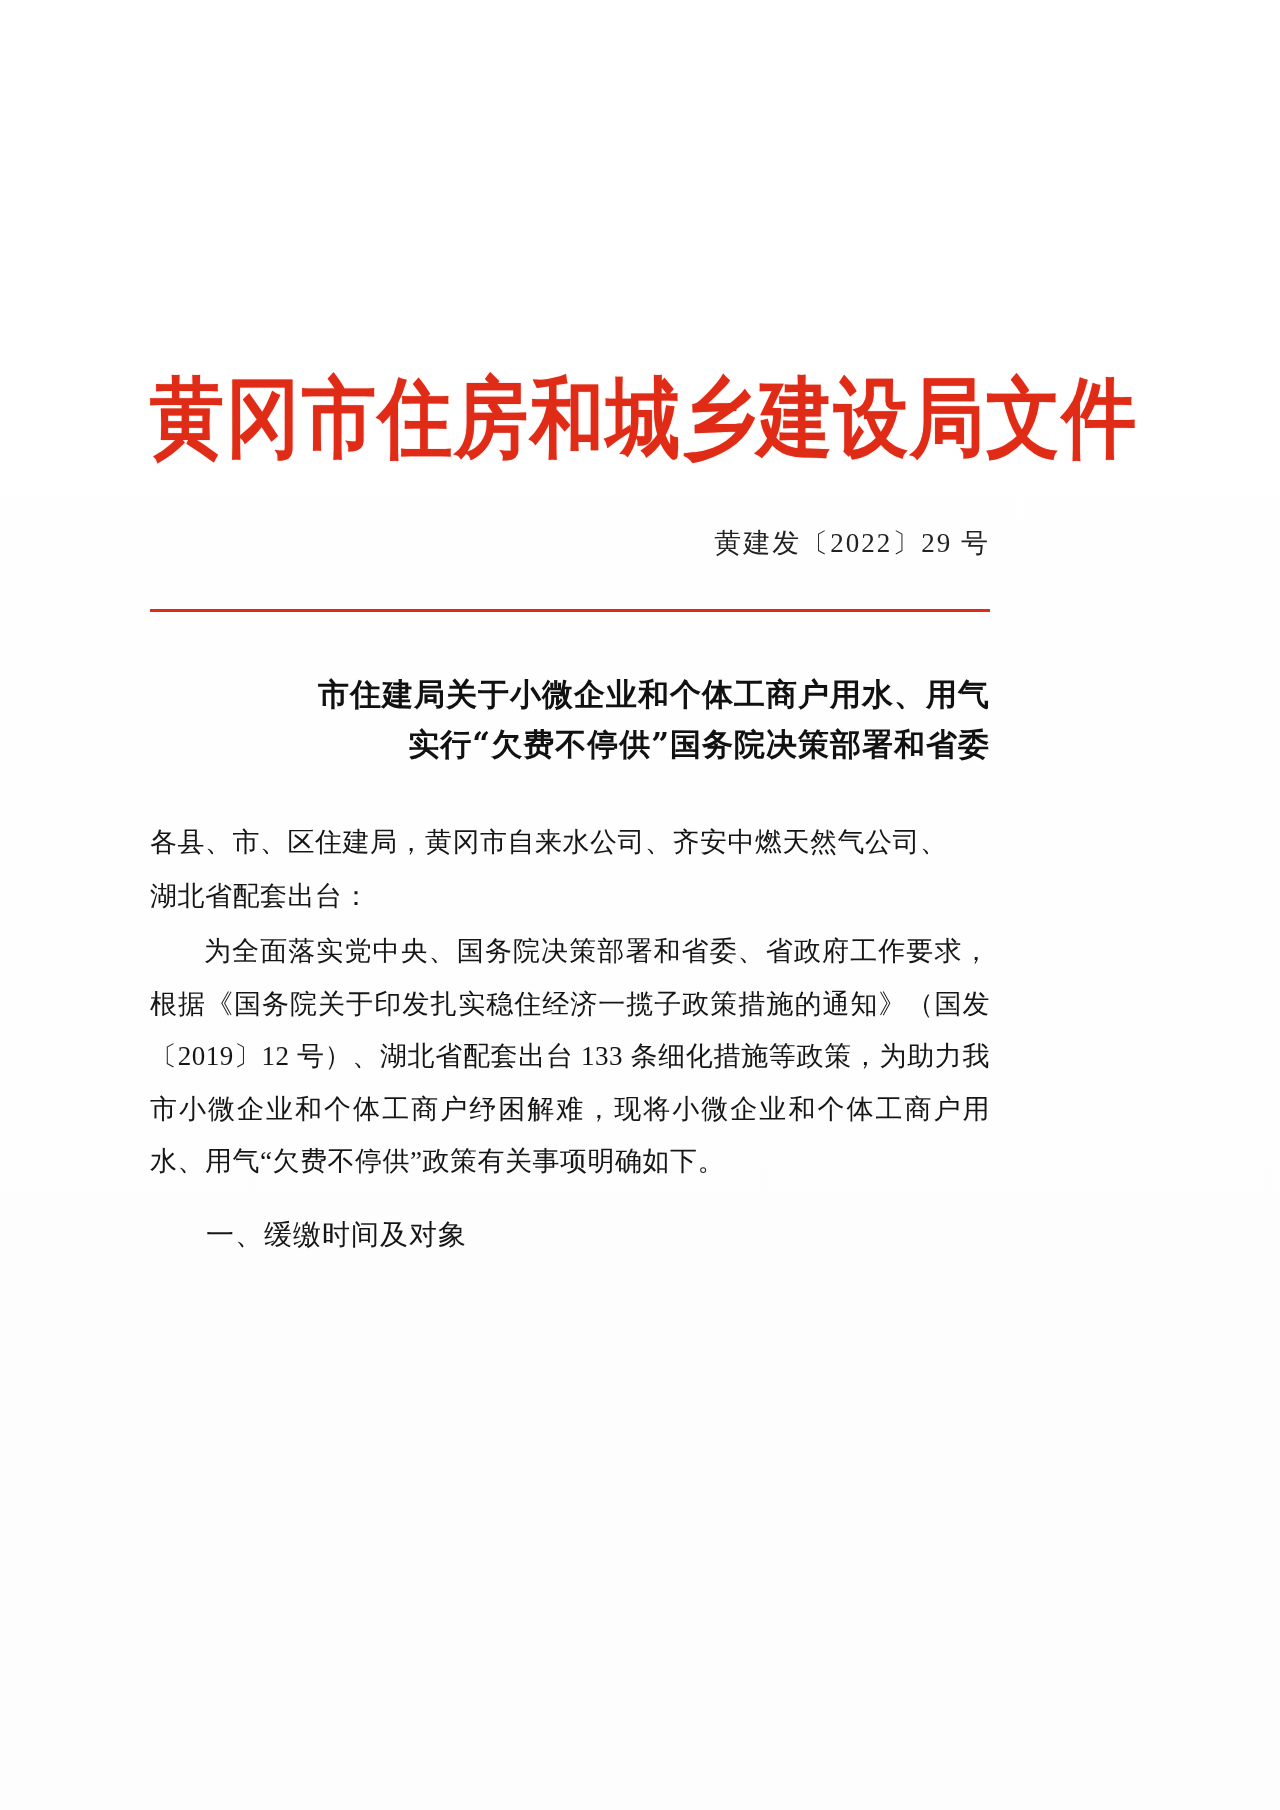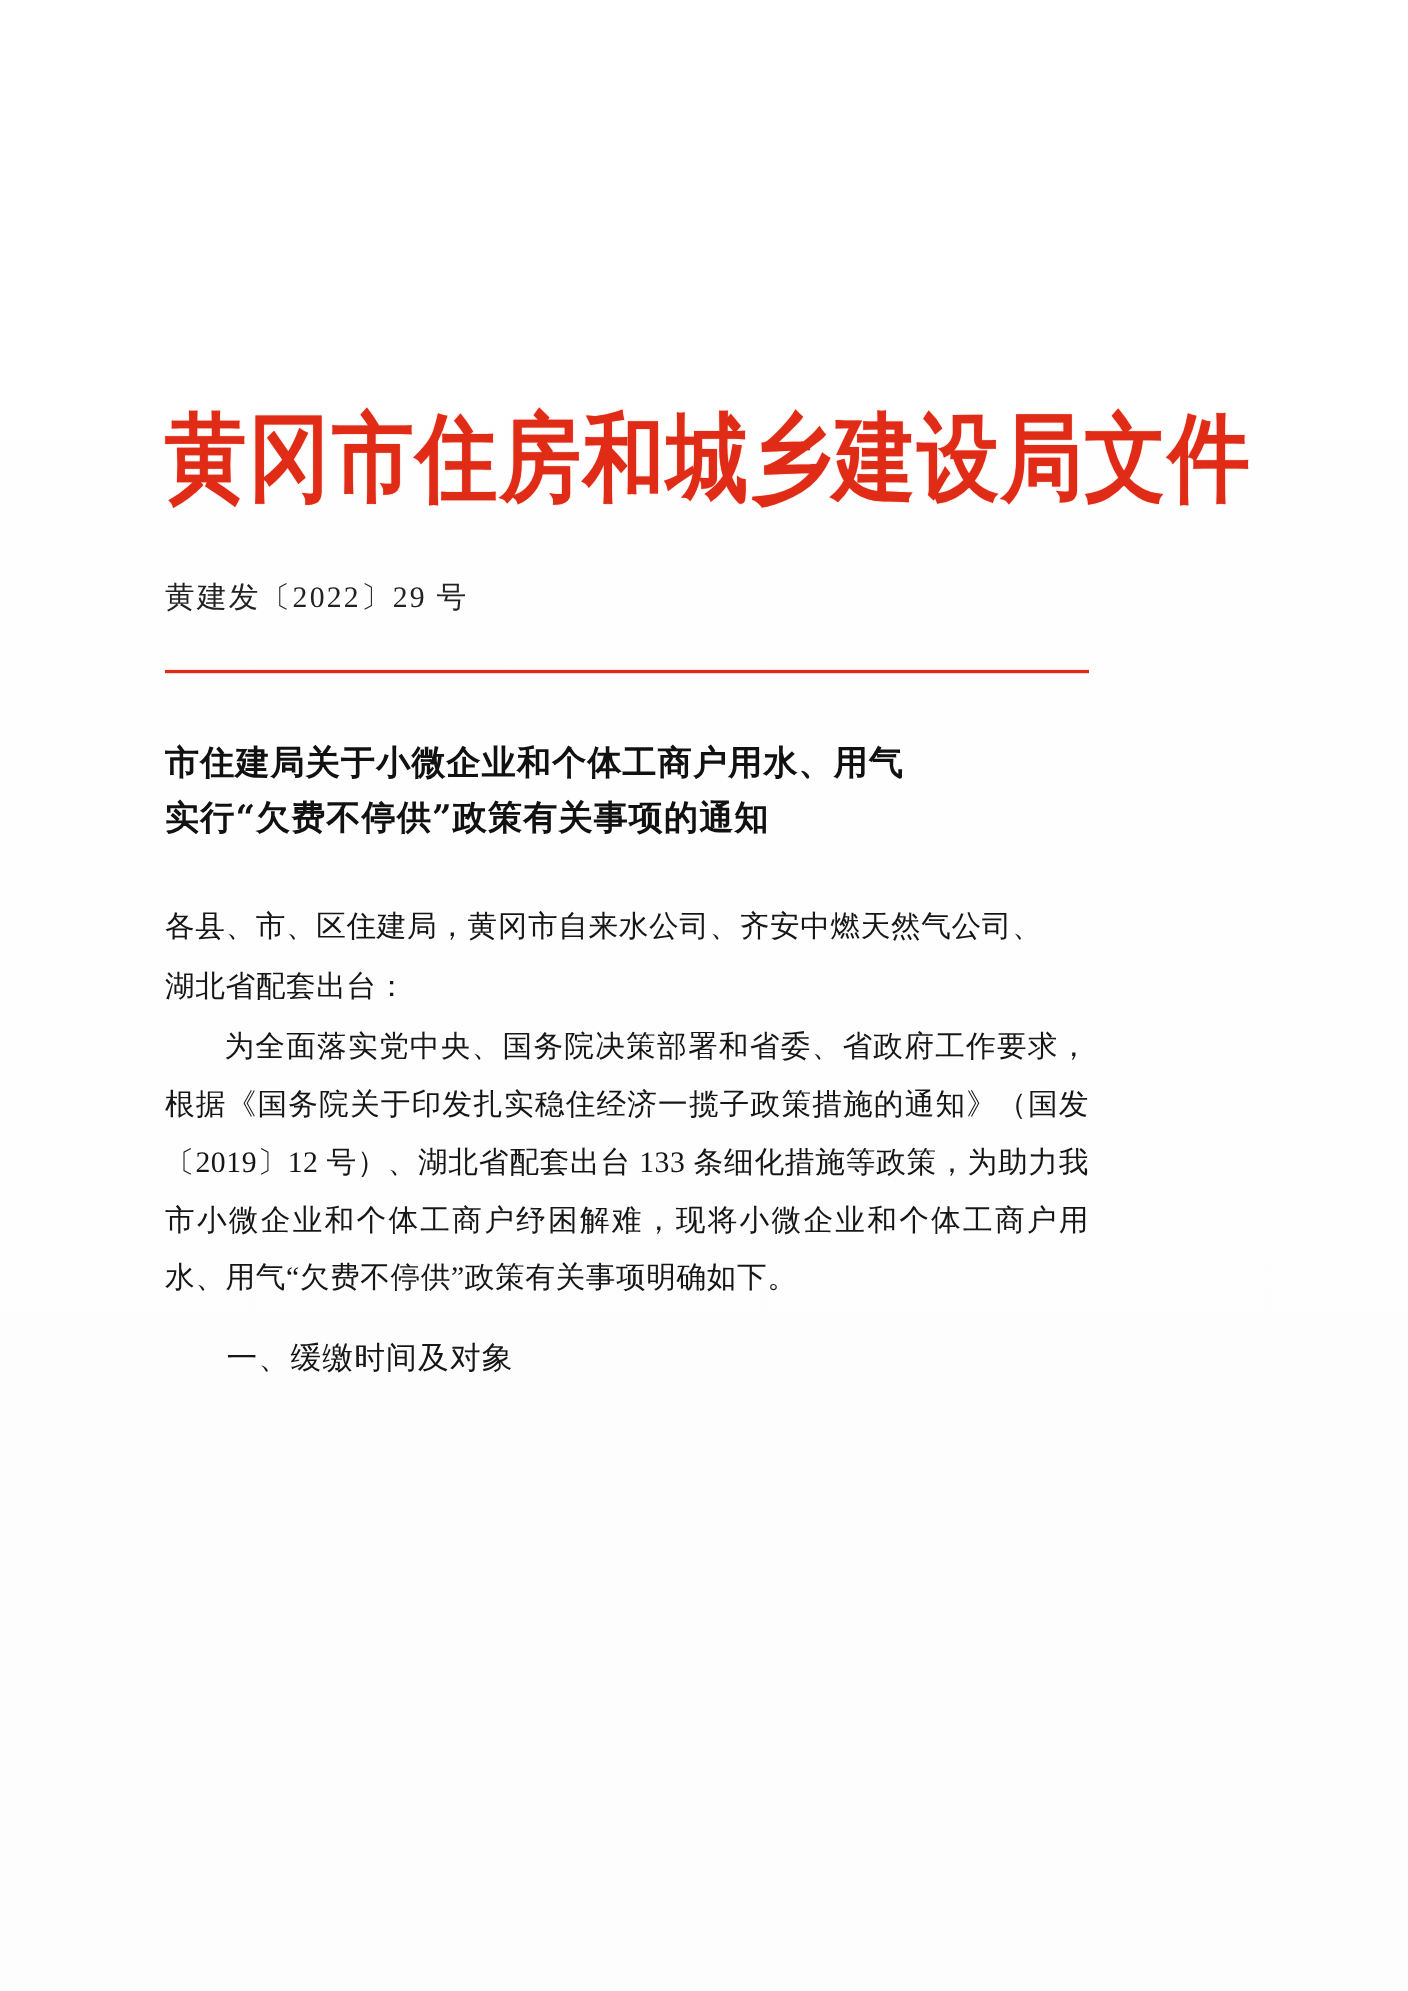--- a/index.html
+++ b/index.html
@@ -50,37 +50,37 @@
     letter-spacing: 2px;
     line-height: 1.1;
     white-space: nowrap;
     transform: scaleY(1.18);
     transform-origin: center top;
     text-shadow: 0 0 1px rgba(224,43,22,0.6);
   }
 
   .doc-number {
     margin-top: 74px;
-    text-align: left;
+    text-align: right;
     font-size: 27px;
     letter-spacing: 2px;
     color: #222;
     font-family: "Liberation Serif", serif;
   }
 
   .red-rule {
     margin-top: 48px;
     height: 3px;
     background: #e02b16;
     width: 100%;
   }
 
   .doc-title {
     margin-top: 58px;
-    text-align: left;
+    text-align: right;
     font-size: 31px;
     font-weight: 700;
     line-height: 1.6;
     letter-spacing: 1px;
     color: #111;
     font-family: "DejaVu Serif", "Liberation Serif", serif;
   }
   .doc-title .line {
     display: block;
   }
@@ -122,21 +122,21 @@
   <div class="content">
 
     <div class="doc-masthead">黄冈市住房和城乡建设局文件</div>
 
     <div class="doc-number">黄建发〔2022〕29 号</div>
 
     <div class="red-rule"></div>
 
     <div class="doc-title">
       <span class="line">市住建局关于小微企业和个体工商户用水、用气</span>
-      <span class="line">实行“欠费不停供”政策有关事项的通知</span>
+      <span class="line">实行“欠费不停供”国务院决策部署和省委</span>
     </div>
 
     <div class="body-block">
       <p class="para">各县、市、区住建局，黄冈市自来水公司、齐安中燃天然气公司、</p>
       <p class="para">湖北省配套出台：</p>
       <p class="para indent">为全面落实党中央、国务院决策部署和省委、省政府工作要求，根据《国务院关于印发扎实稳住经济一揽子政策措施的通知》（国发〔2019〕12 号）、湖北省配套出台 133 条细化措施等政策，为助力我市小微企业和个体工商户纾困解难，现将小微企业和个体工商户用水、用气“欠费不停供”政策有关事项明确如下。</p>
       <p class="section-heading">一、缓缴时间及对象</p>
     </div>
 
   </div>

